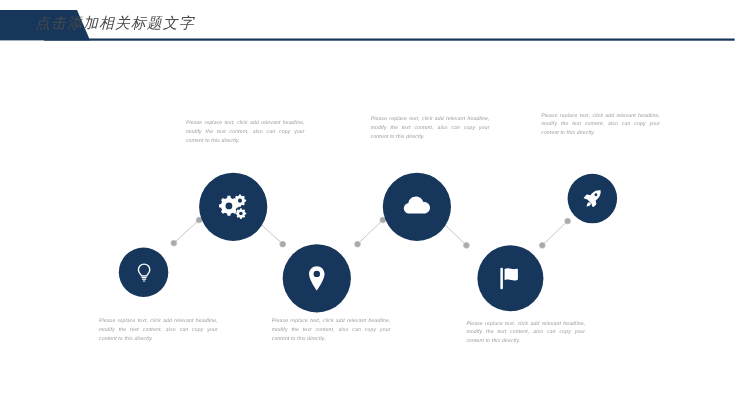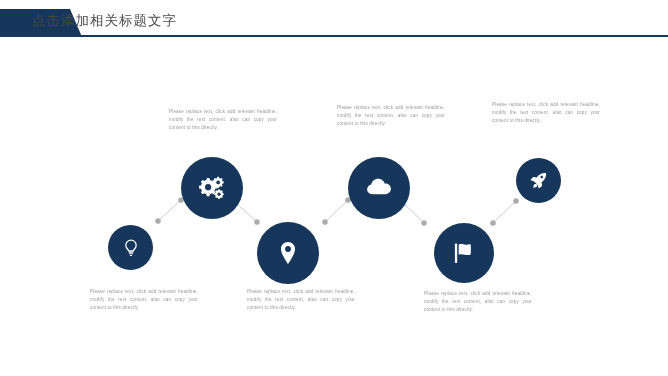--- a/index.html
+++ b/index.html
@@ -1,21 +1,21 @@
 <!DOCTYPE html>
 <html><head>
 <meta charset="utf-8">
 <style>
   html,body{margin:0;padding:0;}
   body{
     width:668px;height:376px;background:#ffffff;
     font-family:"Liberation Sans",sans-serif;
     overflow:hidden;position:relative;
   }
-  .slide{position:absolute;inset:0;background:#ffffff;}
+  .slide{position:absolute;inset:0;background:#ffffff;font-style:italic;}
 
   
   .header{position:absolute;left:0;top:0;width:668px;height:46px;}
   .header-shape{
     position:absolute;left:0;top:9px;width:82px;height:28px;
     background:#16365C;
     clip-path:polygon(0 0, 70px 0, 82px 28px, 0 28px);
   }
   .header-title{
     position:absolute;left:32px;top:12px;

